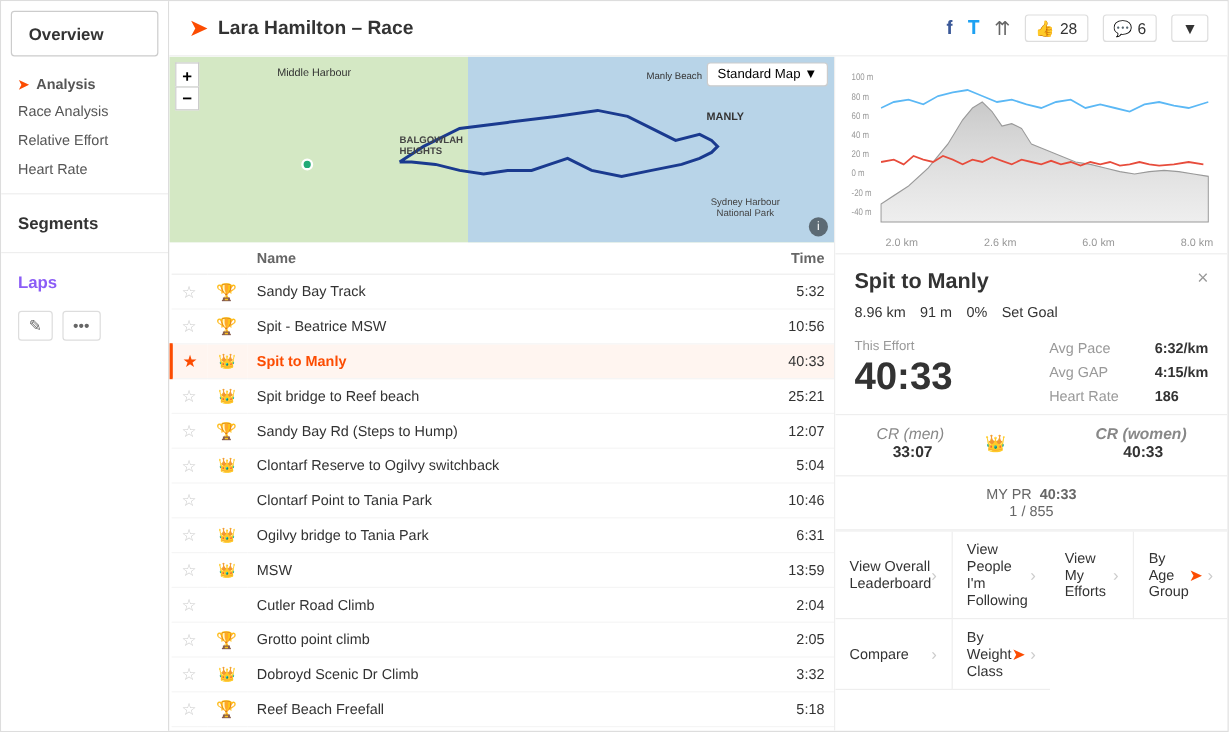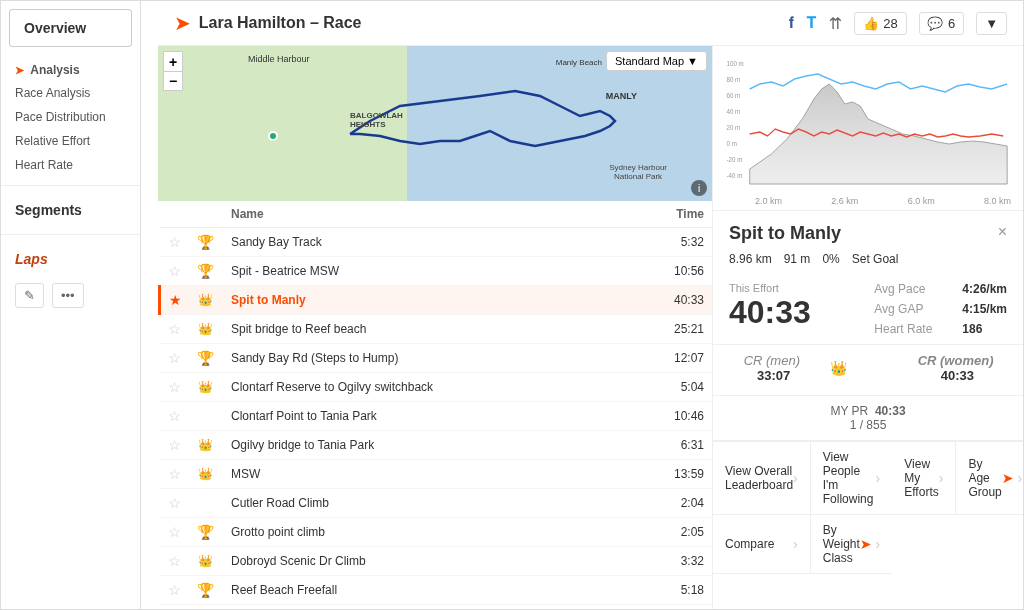--- a/index.html
+++ b/index.html
@@ -1,28 +1,28 @@
 <!DOCTYPE html>
 <html><head>
   <meta charset="utf-8">
   <style>
     * { box-sizing: border-box; margin: 0; padding: 0; }
     body { font-family: -apple-system, BlinkMacSystemFont, 'Segoe UI', Helvetica, Arial, sans-serif; font-size: 13px; background: #f5f5f5; color: #333; }
 
-    .app-container { display: flex; width: 1024px; height: 610px; background: #fff; border: 1px solid #ddd; gap: 17px; }
+    .app-container { display: flex; width: 1024px; height: 610px; background: #fff; border: 1px solid #ddd; }
 
     
     .sidebar { width: 140px; border-right: 1px solid #ddd; flex-shrink: 0; background: #fff; }
     .sidebar-overview { padding: 10px 14px; font-size: 14px; font-weight: 600; border-bottom: 1px solid #eee; cursor: pointer; background: #fff; border: 1px solid #ccc; margin: 8px; border-radius: 3px; }
     .sidebar-section { padding: 8px 14px 4px; font-size: 12px; font-weight: 700; color: #555; display: flex; align-items: center; gap: 6px; }
     .chevron-icon { color: #fc4c02; font-size: 11px; }
     .sidebar-item { padding: 5px 14px; font-size: 12px; color: #555; cursor: pointer; }
     .sidebar-divider { border-top: 1px solid #eee; margin: 8px 0; }
     .sidebar-segments { padding: 8px 14px; font-size: 14px; font-weight: 600; color: #333; }
-    .sidebar-laps { padding: 8px 14px; font-size: 14px; font-weight: 600; color: #c2410c; font-style: italic; }
+    .sidebar-laps { padding: 8px 14px; font-size: 14px; font-weight: 600; color: #8b5cf6; }
     .sidebar-actions { display: flex; gap: 8px; padding: 8px 14px; }
     .sidebar-action-btn { background: none; border: 1px solid #ddd; border-radius: 3px; padding: 4px 8px; cursor: pointer; color: #666; font-size: 13px; }
 
     
     .main-content { flex: 1; display: flex; flex-direction: column; overflow: hidden; }
 
     
     .header { display: flex; align-items: center; padding: 10px 16px; border-bottom: 1px solid #eee; background: #fff; }
     .header-logo { color: #fc4c02; font-size: 20px; margin-right: 8px; }
     .header-title { font-size: 16px; font-weight: 600; flex: 1; }
@@ -121,21 +121,20 @@
 
   <div class="sidebar">
     <div class="sidebar-overview">Overview</div>
 
     <div class="sidebar-section">
       <span class="chevron-icon">➤</span>
       <span>Analysis</span>
     </div>
 
     <div class="sidebar-item">Race Analysis</div>
-    <div class="sidebar-item">Pace Distribution</div>
     <div class="sidebar-item">Relative Effort</div>
     <div class="sidebar-item">Heart Rate</div>
 
     <div class="sidebar-divider"></div>
 
     <div class="sidebar-segments">Segments</div>
 
     <div class="sidebar-divider"></div>
 
     <div class="sidebar-laps">Laps</div>
@@ -342,21 +341,21 @@
           </div>
 
           <div class="segment-stats">
             <div class="effort-block">
               <div class="effort-label">This Effort</div>
               <div class="effort-value">40:33</div>
             </div>
             <div class="stats-block">
               <div class="stat-row">
                 <span class="stat-label">Avg Pace</span>
-                <span class="stat-value">4:26/km</span>
+                <span class="stat-value">6:32/km</span>
               </div>
               <div class="stat-row">
                 <span class="stat-label">Avg GAP</span>
                 <span class="stat-value">4:15/km</span>
               </div>
               <div class="stat-row">
                 <span class="stat-label">Heart Rate</span>
                 <span class="stat-value">186</span>
               </div>
             </div>

